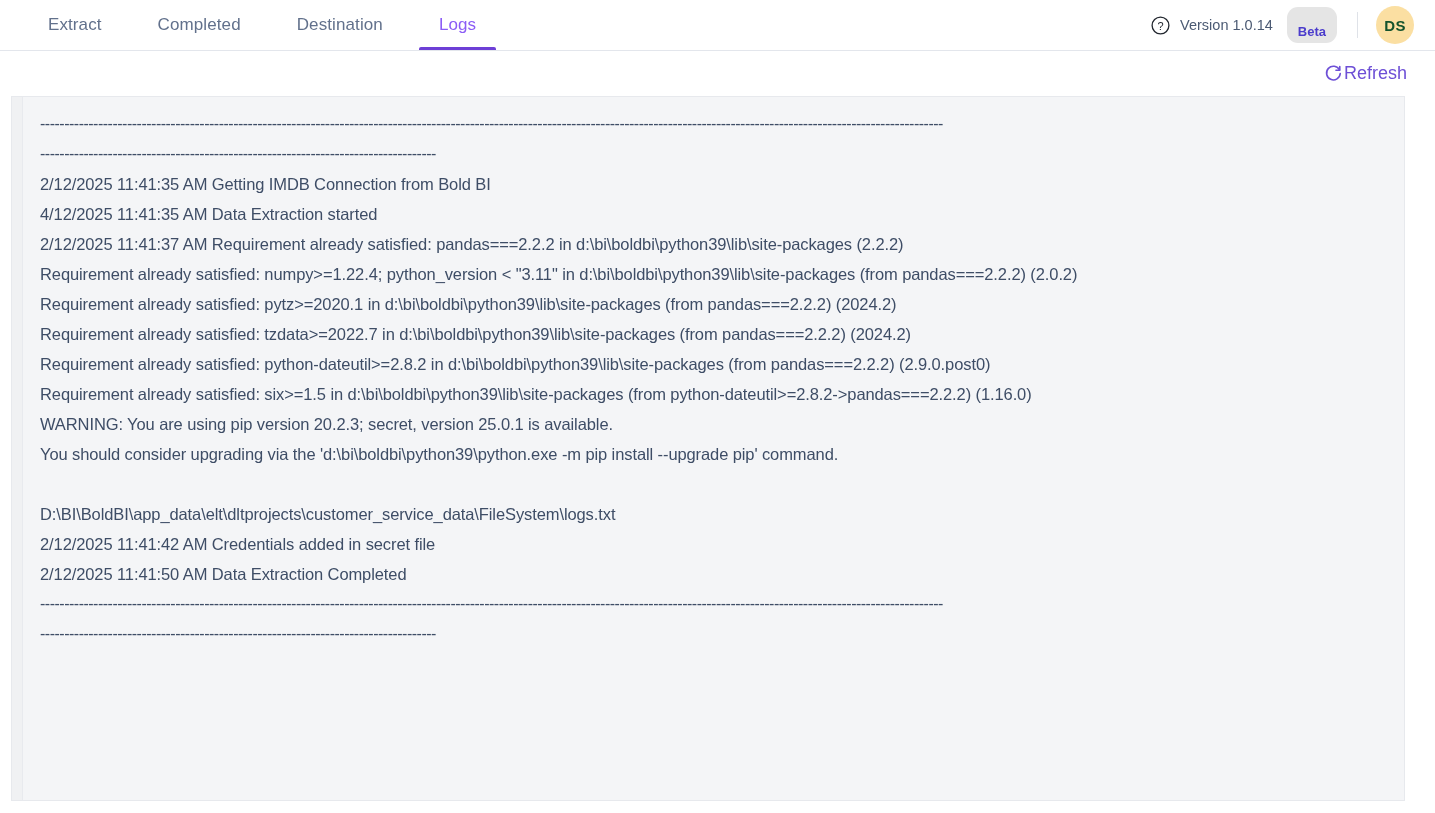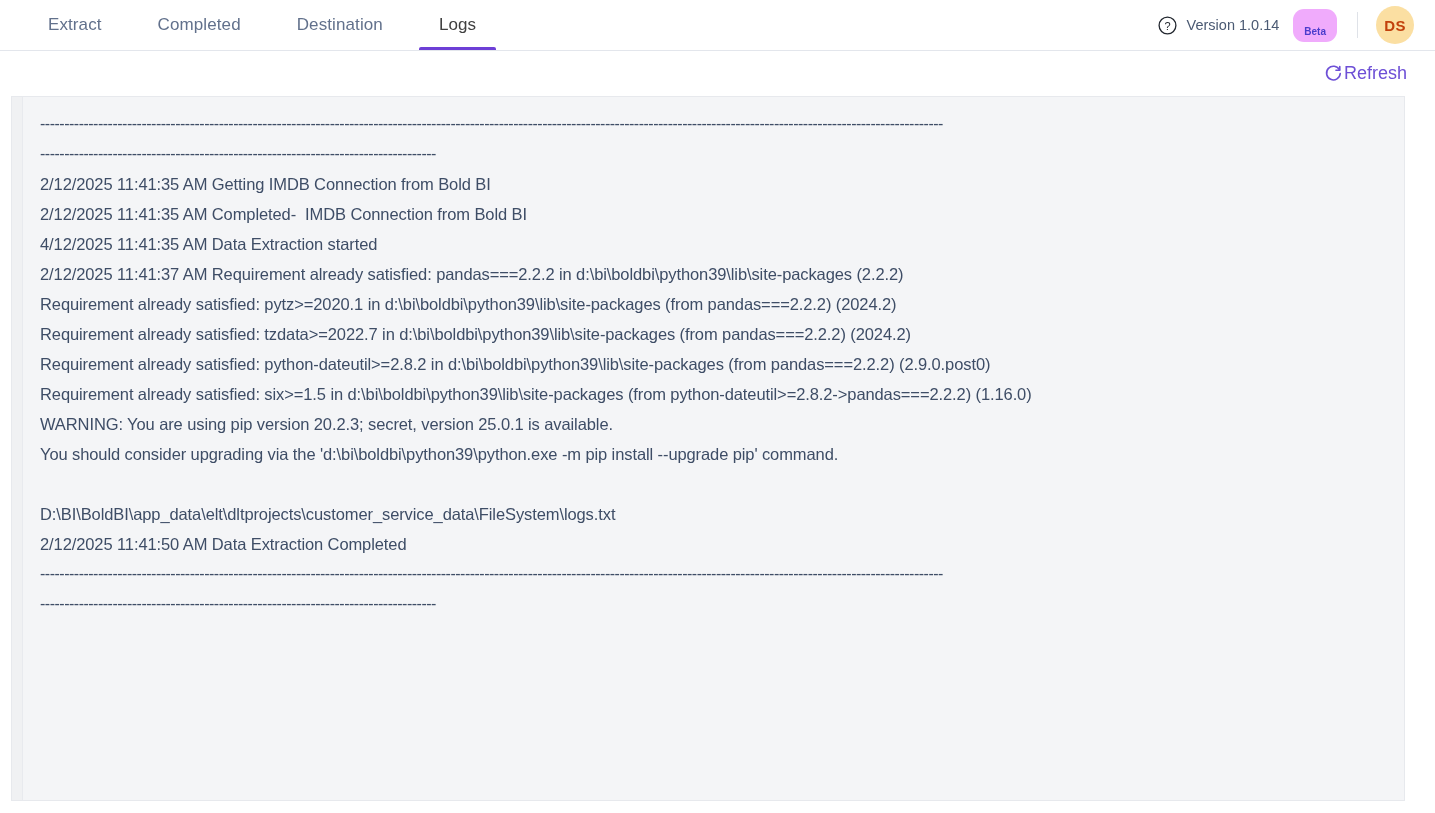--- a/index.html
+++ b/index.html
@@ -30,21 +30,21 @@
     display: flex;
     align-items: center;
     justify-content: center;
     padding: 16px 28px;
     font-size: 17px;
     color: #62718c;
     letter-spacing: .1px;
     cursor: pointer;
     user-select: none;
   }
-  .tab.active { color: #404040; }
+  .tab.active { color: #8b5cf6; }
   .tab.active::after {
     content: "";
     position: absolute;
     left: 8px; right: 8px; bottom: 0;
     height: 3px;
     background: #6d3fd6;
     border-radius: 2px 2px 0 0;
   }
 
   .header-right {
@@ -58,40 +58,40 @@
     width: 19px; height: 19px;
     display: inline-flex; align-items: center; justify-content: center;
     cursor: pointer;
   }
   .version-text {
     font-size: 14.5px;
     color: #4b5a73;
     white-space: nowrap;
   }
   .beta-badge {
-    background: #f0abfc;
+    background: #e5e5e5;
     color: #4b3ccc;
-    font-size: 10px;
+    font-size: 13px;
     font-weight: bold;
     border-radius: 11px;
     padding: 18px 11px 5px;
     line-height: 1;
     margin-left: 4px;
   }
   .divider-v {
     width: 1px;
     height: 26px;
     background: #dfe2e8;
     margin: 0 8px 0 10px;
   }
   .avatar {
     width: 38px; height: 38px;
     border-radius: 50%;
     background: #fbdfa2;
-    color: #c2410c;
+    color: #14532d;
     font-size: 15px;
     font-weight: bold;
     display: flex; align-items: center; justify-content: center;
     letter-spacing: .3px;
     cursor: pointer;
   }
 
   
   .body-area {
     position: relative;
@@ -203,30 +203,31 @@
       <span>Refresh</span>
     </button>
   </div>
 
   <div class="log-panel">
     <div class="log-scrolltrack"></div>
     <div class="log-content" id="log-content">
         <div class="log-line rule">-------------------------------------------------------------------------------------------------------------------------------------------------------------------------------------------</div>
         <div class="log-line rule">----------------------------------------------------------------------------------</div>
         <div class="log-line">2/12/2025 11:41:35 AM Getting IMDB Connection from Bold BI</div>
-        <div class="log-line">2/12/2025 11:41:35 AM Completed-  IMDB Connection from Bold BI</div>
         <div class="log-line">4/12/2025 11:41:35 AM Data Extraction started</div>
         <div class="log-line">2/12/2025 11:41:37 AM Requirement already satisfied: pandas===2.2.2 in d:\bi\boldbi\python39\lib\site-packages (2.2.2)</div>
+        <div class="log-line">Requirement already satisfied: numpy&gt;=1.22.4; python_version &lt; "3.11" in d:\bi\boldbi\python39\lib\site-packages (from pandas===2.2.2) (2.0.2)</div>
         <div class="log-line">Requirement already satisfied: pytz&gt;=2020.1 in d:\bi\boldbi\python39\lib\site-packages (from pandas===2.2.2) (2024.2)</div>
         <div class="log-line">Requirement already satisfied: tzdata&gt;=2022.7 in d:\bi\boldbi\python39\lib\site-packages (from pandas===2.2.2) (2024.2)</div>
         <div class="log-line">Requirement already satisfied: python-dateutil&gt;=2.8.2 in d:\bi\boldbi\python39\lib\site-packages (from pandas===2.2.2) (2.9.0.post0)</div>
         <div class="log-line">Requirement already satisfied: six&gt;=1.5 in d:\bi\boldbi\python39\lib\site-packages (from python-dateutil&gt;=2.8.2-&gt;pandas===2.2.2) (1.16.0)</div>
         <div class="log-line">WARNING: You are using pip version 20.2.3; secret, version 25.0.1 is available.</div>
         <div class="log-line">You should consider upgrading via the 'd:\bi\boldbi\python39\python.exe -m pip install --upgrade pip' command.</div>
         <div class="log-line blank">&nbsp;</div>
         <div class="log-line">D:\BI\BoldBI\app_data\elt\dltprojects\customer_service_data\FileSystem\logs.txt</div>
+        <div class="log-line">2/12/2025 11:41:42 AM Credentials added in secret file</div>
         <div class="log-line">2/12/2025 11:41:50 AM Data Extraction Completed</div>
         <div class="log-line rule">-------------------------------------------------------------------------------------------------------------------------------------------------------------------------------------------</div>
         <div class="log-line rule">----------------------------------------------------------------------------------</div>
       </div>
   </div>
 
 </div>
 
 </body></html>

